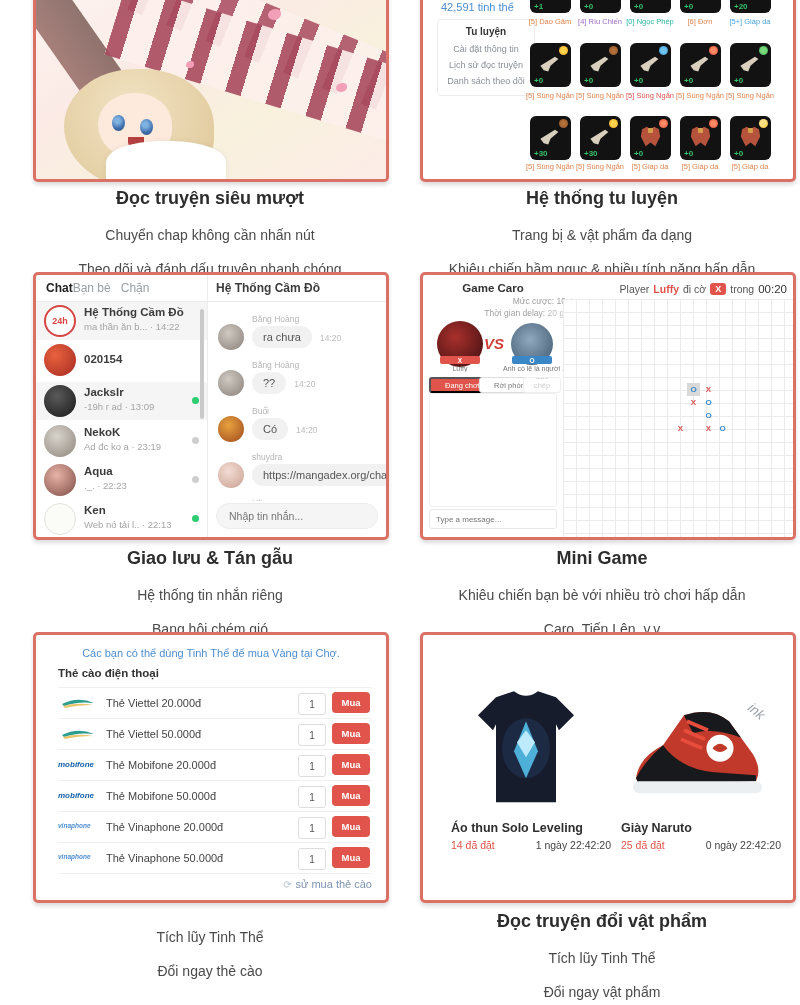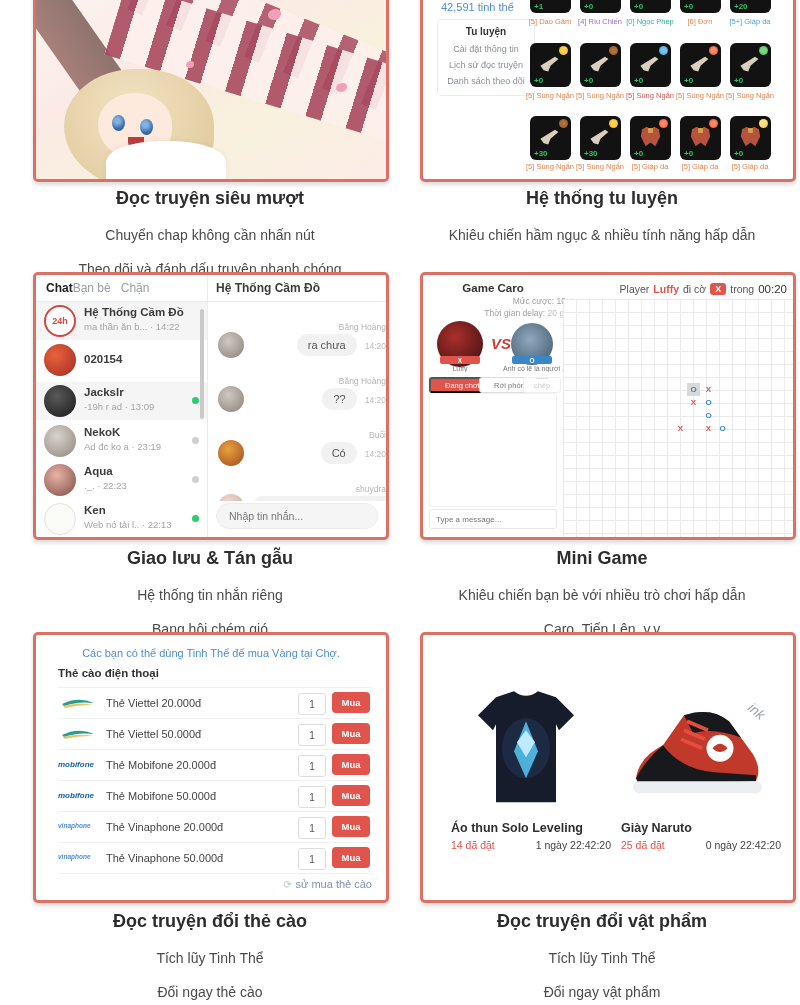--- a/index.html
+++ b/index.html
@@ -53,21 +53,21 @@
   .chat-hline{position:absolute;left:0;right:0;top:26px;height:1px;background:#ececec;}
   .conv{position:absolute;left:0;width:171px;height:38px;}
   .conv.active{background:#f5f5f5;}
   .conv .av{position:absolute;left:8px;top:3px;width:32px;height:32px;border-radius:50%;}
   .conv .nm{position:absolute;left:48px;top:4px;font-size:11.5px;font-weight:700;color:#3c3c3c;white-space:nowrap;}
   .conv .pv{position:absolute;left:48px;top:19px;font-size:9.5px;color:#a5a5a5;white-space:nowrap;}
   .dot{position:absolute;right:8px;top:15px;width:7px;height:7px;border-radius:50%;}
   .dot.g{background:#2ecc71;} .dot.gr{background:#cfcfcf;}
   .av24{background:#fff;border:2px solid #d64541;box-sizing:border-box;color:#d64541;font-size:9px;font-weight:700;
         display:flex;align-items:center;justify-content:center;}
-  .msg{position:relative;margin:20px 0 4px 8px;padding-left:34px;min-height:30px;text-align:right;}
+  .msg{position:relative;margin:12px 0 4px 8px;padding-left:34px;min-height:30px;}
   .msg .mav{position:absolute;left:0;top:10px;width:26px;height:26px;border-radius:50%;}
   .msg .snd{font-size:8.5px;color:#b5b5b5;margin-bottom:2px;}
   .bubble{display:inline-block;background:#f1f1f1;border-radius:14px;padding:5px 11px;font-size:11px;color:#555;white-space:nowrap;}
   .mtime{font-size:8.5px;color:#bdbdbd;margin-left:8px;}
   .chat-input{position:absolute;left:180px;right:8px;bottom:8px;height:24px;background:#f5f5f5;border:1px solid #ececec;
               border-radius:13px;font-size:10.5px;color:#9aa0a6;padding:0 12px;font-family:"Liberation Sans",sans-serif;}
   .scrollbar{position:absolute;width:4px;border-radius:2px;background:#c9c9c9;}
 
   
   .caro-left{position:absolute;left:0;top:0;width:140px;bottom:0;}
@@ -276,20 +276,21 @@
     <div class="ilabel c-orange" style="left:307px;top:221px;">[5] Giáp da</div>
   </div>
 
   <div class="sec" style="left:20px;top:188px;">
     <h3>Đọc truyện siêu mượt</h3>
     <p>Chuyển chap không cần nhấn nút</p>
     <p>Theo dõi và đánh dấu truyện nhanh chóng</p>
   </div>
   <div class="sec" style="left:412px;top:188px;">
     <h3>Hệ thống tu luyện</h3>
+    <p>Trang bị &amp; vật phẩm đa dạng</p>
     <p>Khiêu chiến hầm ngục &amp; nhiều tính năng hấp dẫn</p>
   </div>
 
   <div class="panel" style="left:33px;top:272px;width:350px;height:262px;">
     <div class="chat-tabs">
       <b>Chat</b><span>Bạn bè</span><span>Chặn</span>
     </div>
     <div class="chat-hline"></div>
     <div class="chat-divider"></div>
 
@@ -365,21 +366,21 @@
       <div class="caro-meta" style="top:21px;">
         <span>Mức cược:</span>
         <span>10</span>
         <span style="color:#4e8ed0;">◆</span>
       </div>
       <div class="caro-meta" style="top:33px;">
         <span>Thời gian delay:</span>
         <span style="color:#bdbdbd;">20 giây</span>
       </div>
       <div class="caro-av" style="left:14px;top:46px;background:radial-gradient(circle at 40% 35%,#a8302c,#3d0d10);"></div>
-      <div class="vs" style="left:68px;top:60px;">VS</div>
+      <div class="vs" style="left:61px;top:60px;">VS</div>
       <div class="caro-av" style="left:88px;top:48px;width:42px;height:42px;background:radial-gradient(circle at 45% 40%,#8fa8bd,#3e566b);"></div>
       <div class="badge" style="left:17px;top:81px;background:#e0544b;">X</div>
       <div class="badge" style="left:89px;top:81px;background:#3a87c8;">O</div>
       <div class="pname" style="left:7px;top:90px;">Luffy</div>
       <div class="pname" style="left:80px;top:90px;">Anh có lẽ là người ...</div>
       <button class="cbtn red" style="left:6px;top:102px;">Đang chơi</button>
       <button class="cbtn white" style="left:56px;top:102px;">Rời phòng</button>
       <button class="cbtn dis" style="left:100px;top:102px;width:38px;overflow:hidden;">Sao chép phòng</button>
       <div class="caro-chatbox"></div>
       <input class="caro-msg-input" placeholder="Type a message..." style="">
@@ -497,21 +498,20 @@
       </svg>
       <div class="pname2">Giày Naruto</div>
       <div class="pstats">
         <span class="ord">25 đã đặt</span>
         <span class="cd">0 ngày 22:42:20</span>
       </div>
     </div>
   </div>
 
   <div class="sec" style="left:20px;top:911px;">
-    <h3>Đọc truyện đổi thẻ cào</h3>
     <p>Tích lũy Tinh Thể</p>
     <p>Đổi ngay thẻ cào</p>
   </div>
   <div class="sec" style="left:412px;top:911px;">
     <h3>Đọc truyện đổi vật phẩm</h3>
     <p>Tích lũy Tinh Thể</p>
     <p>Đổi ngay vật phẩm</p>
   </div>
 
 </div>

